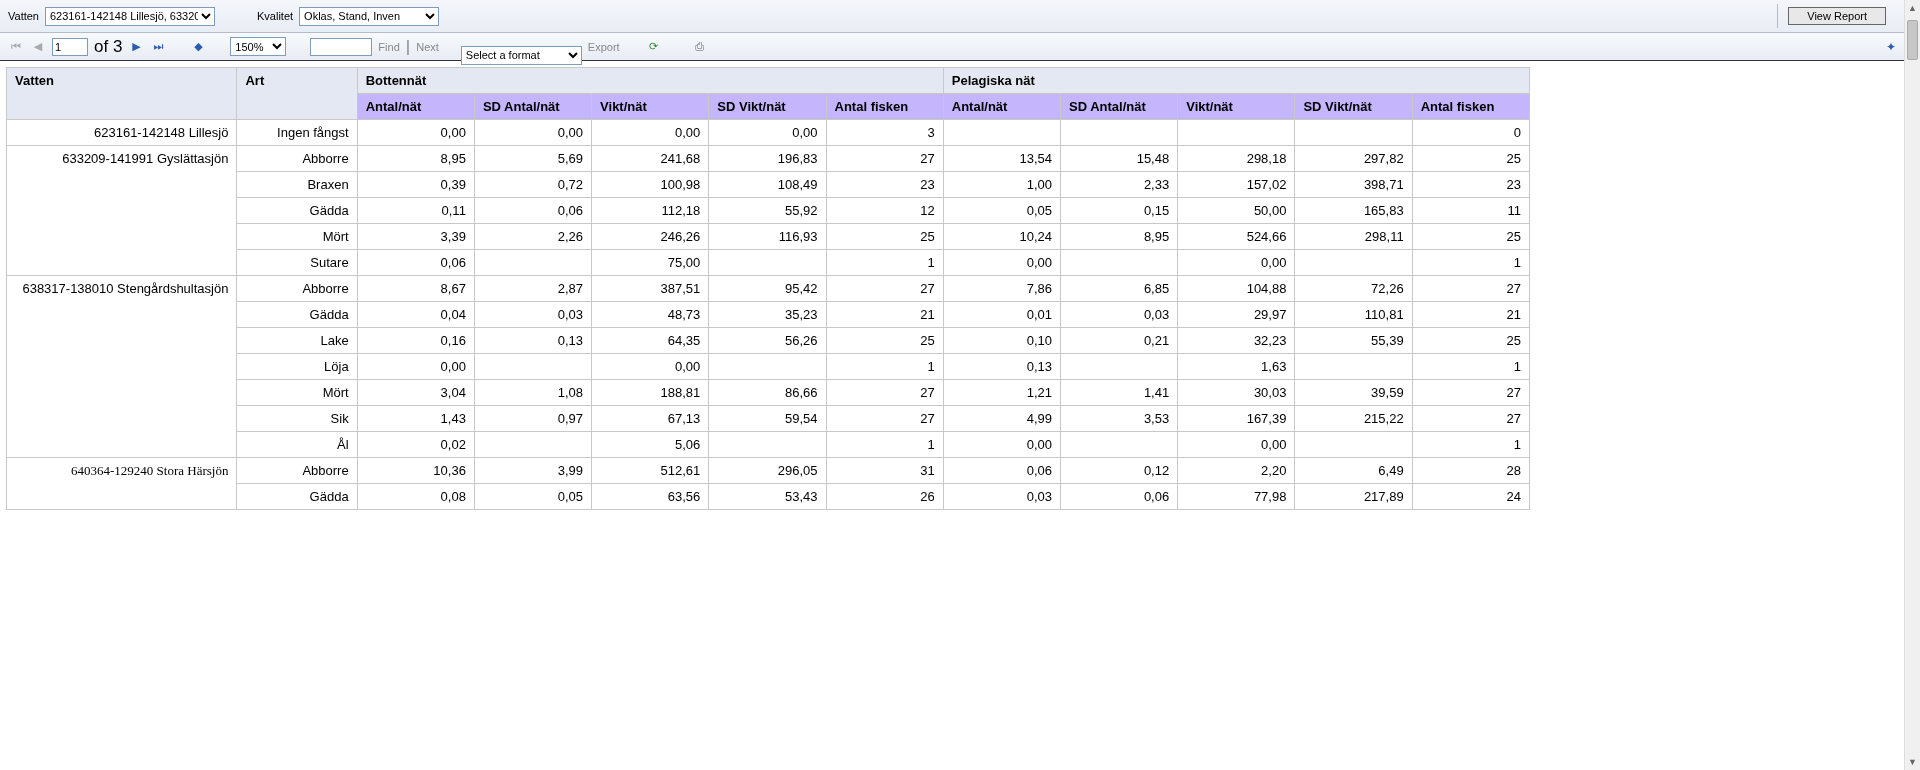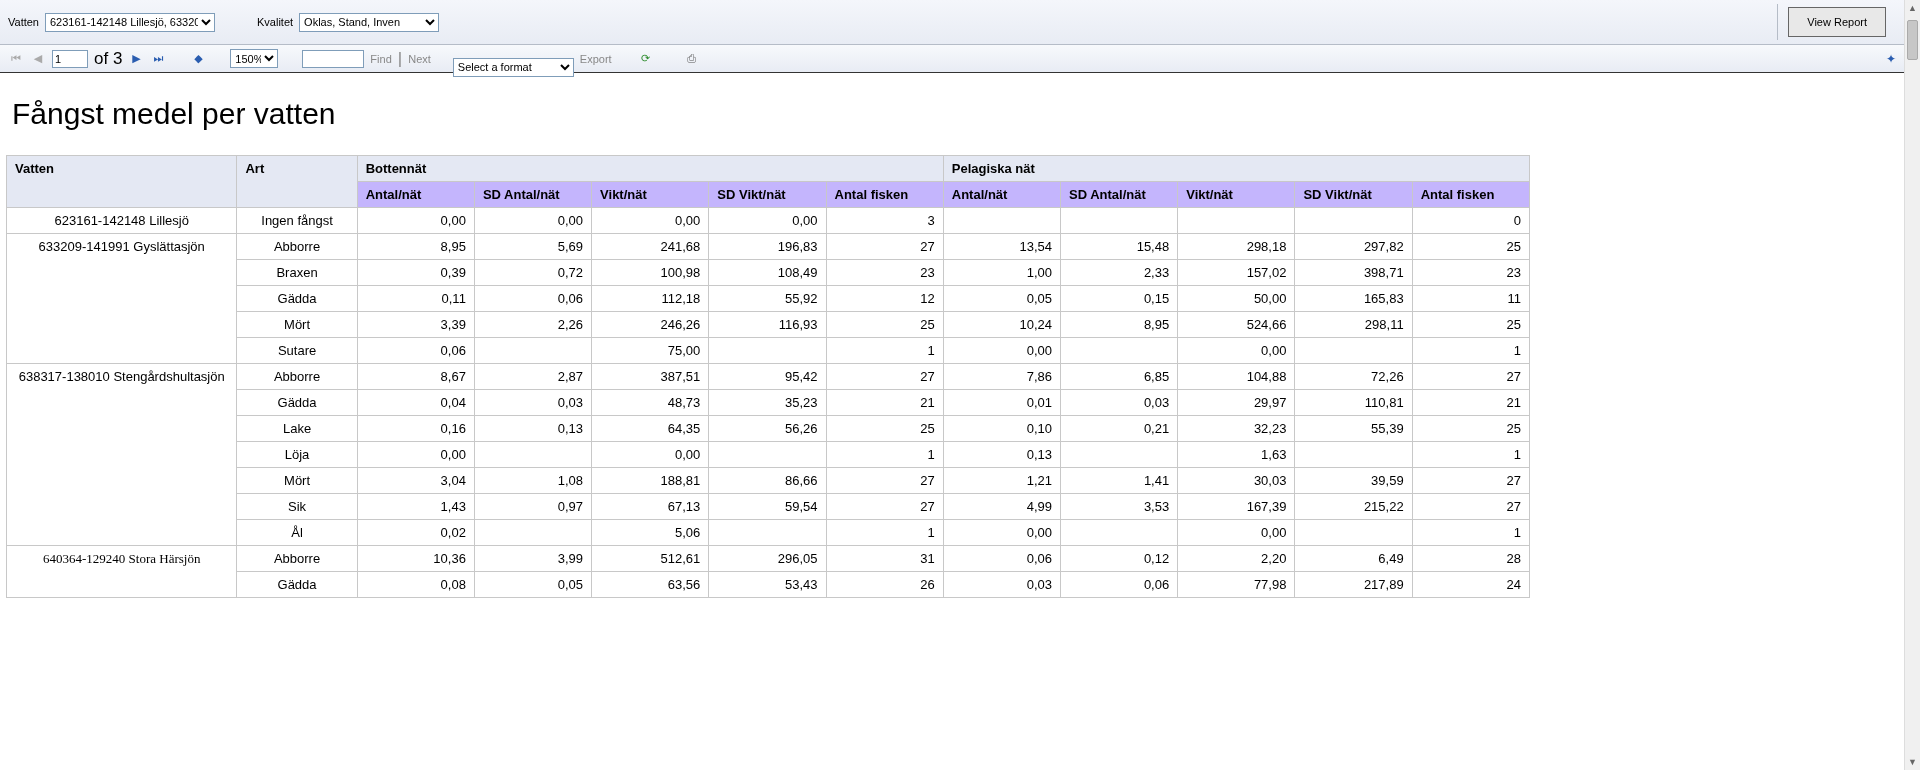--- a/index.html
+++ b/index.html
@@ -22,21 +22,21 @@
   .param-group label { font-size: 11px; }
   .param-group select {
     font-size: 11px;
     border: 1px solid #7f9db9;
     height: 19px;
     background: #fff;
   }
   .spacer { flex: 1; }
   .view-report-btn {
     font-size: 11px;
-    padding: 8px 18px;
+    padding: 2px 18px;
     border: 1px solid #666;
     background: #e8e8e8;
     cursor: pointer;
     margin-right: 10px;
   }
   .view-report-box {
     border-left: 1px solid #b5bcc7;
     padding: 3px 0 3px 10px;
     display:flex;
     align-items:center;
@@ -118,21 +118,21 @@
     background: #e4e8f3;
     font-weight: bold;
     text-align: left;
   }
   table.report thead tr.sub th {
     text-align: left;
     background: #c4b5fd;
     font-weight: bold;
   }
   .num { text-align: right; }
-  .txt { text-align: center; }
+  .txt { text-align: right; }
   col.c-vatten { width: 230px; }
   col.c-art    { width: 120px; }
   col.c-num    { width: 117px; }
 
   
   .outer-scroll {
     position: absolute;
     right: 0; top: 0;
     width: 16px;
     height: 100%;
@@ -188,21 +188,21 @@
 <div class="toolbar">
   <span class="tb-icon disabled">⏮</span>
   <span class="tb-icon disabled">◀</span>
   <input class="page-input" value="1" style="">
   <span class="tb-text" style="color:#000;">of 3</span>
   <span class="tb-icon">▶</span>
   <span class="tb-icon">⏭</span>
   <span style="width:12px;"></span>
   <span class="tb-icon">◆</span>
   <span style="width:12px;"></span>
-  <select class="zoom-select" style="width:48px;">
+  <select class="zoom-select" style="width:56px;">
     <option>150%</option>
   </select>
   <span style="width:12px;"></span>
   <input class="find-input" placeholder="" style="">
   <span class="tb-link">Find</span>
   <span class="tb-text">|</span>
   <span class="tb-link">Next</span>
   <span style="width:10px;"></span>
   <select class="format-select" style="width:121px;margin-top:17px;">
     <option>Select a format</option>
@@ -210,21 +210,20 @@
   <span class="tb-link">Export</span>
   <span style="width:14px;"></span>
   <span class="tb-icon" style="color:#2a8a2a;">⟳</span>
   <span style="width:18px;"></span>
   <span class="tb-icon" style="color:#555;">⎙</span>
   <span class="tb-right"></span>
   <span class="collapse-icon">✦</span>
 </div>
 
 <div class="report-area">
-  <div class="report-title">Fångst medel per vatten</div>
 
   <table class="report">
     <colgroup>
       <col class="c-vatten">
             <col class="c-art">
       <col class="c-num">
             <col class="c-num">
             <col class="c-num">
             <col class="c-num">
             <col class="c-num">

